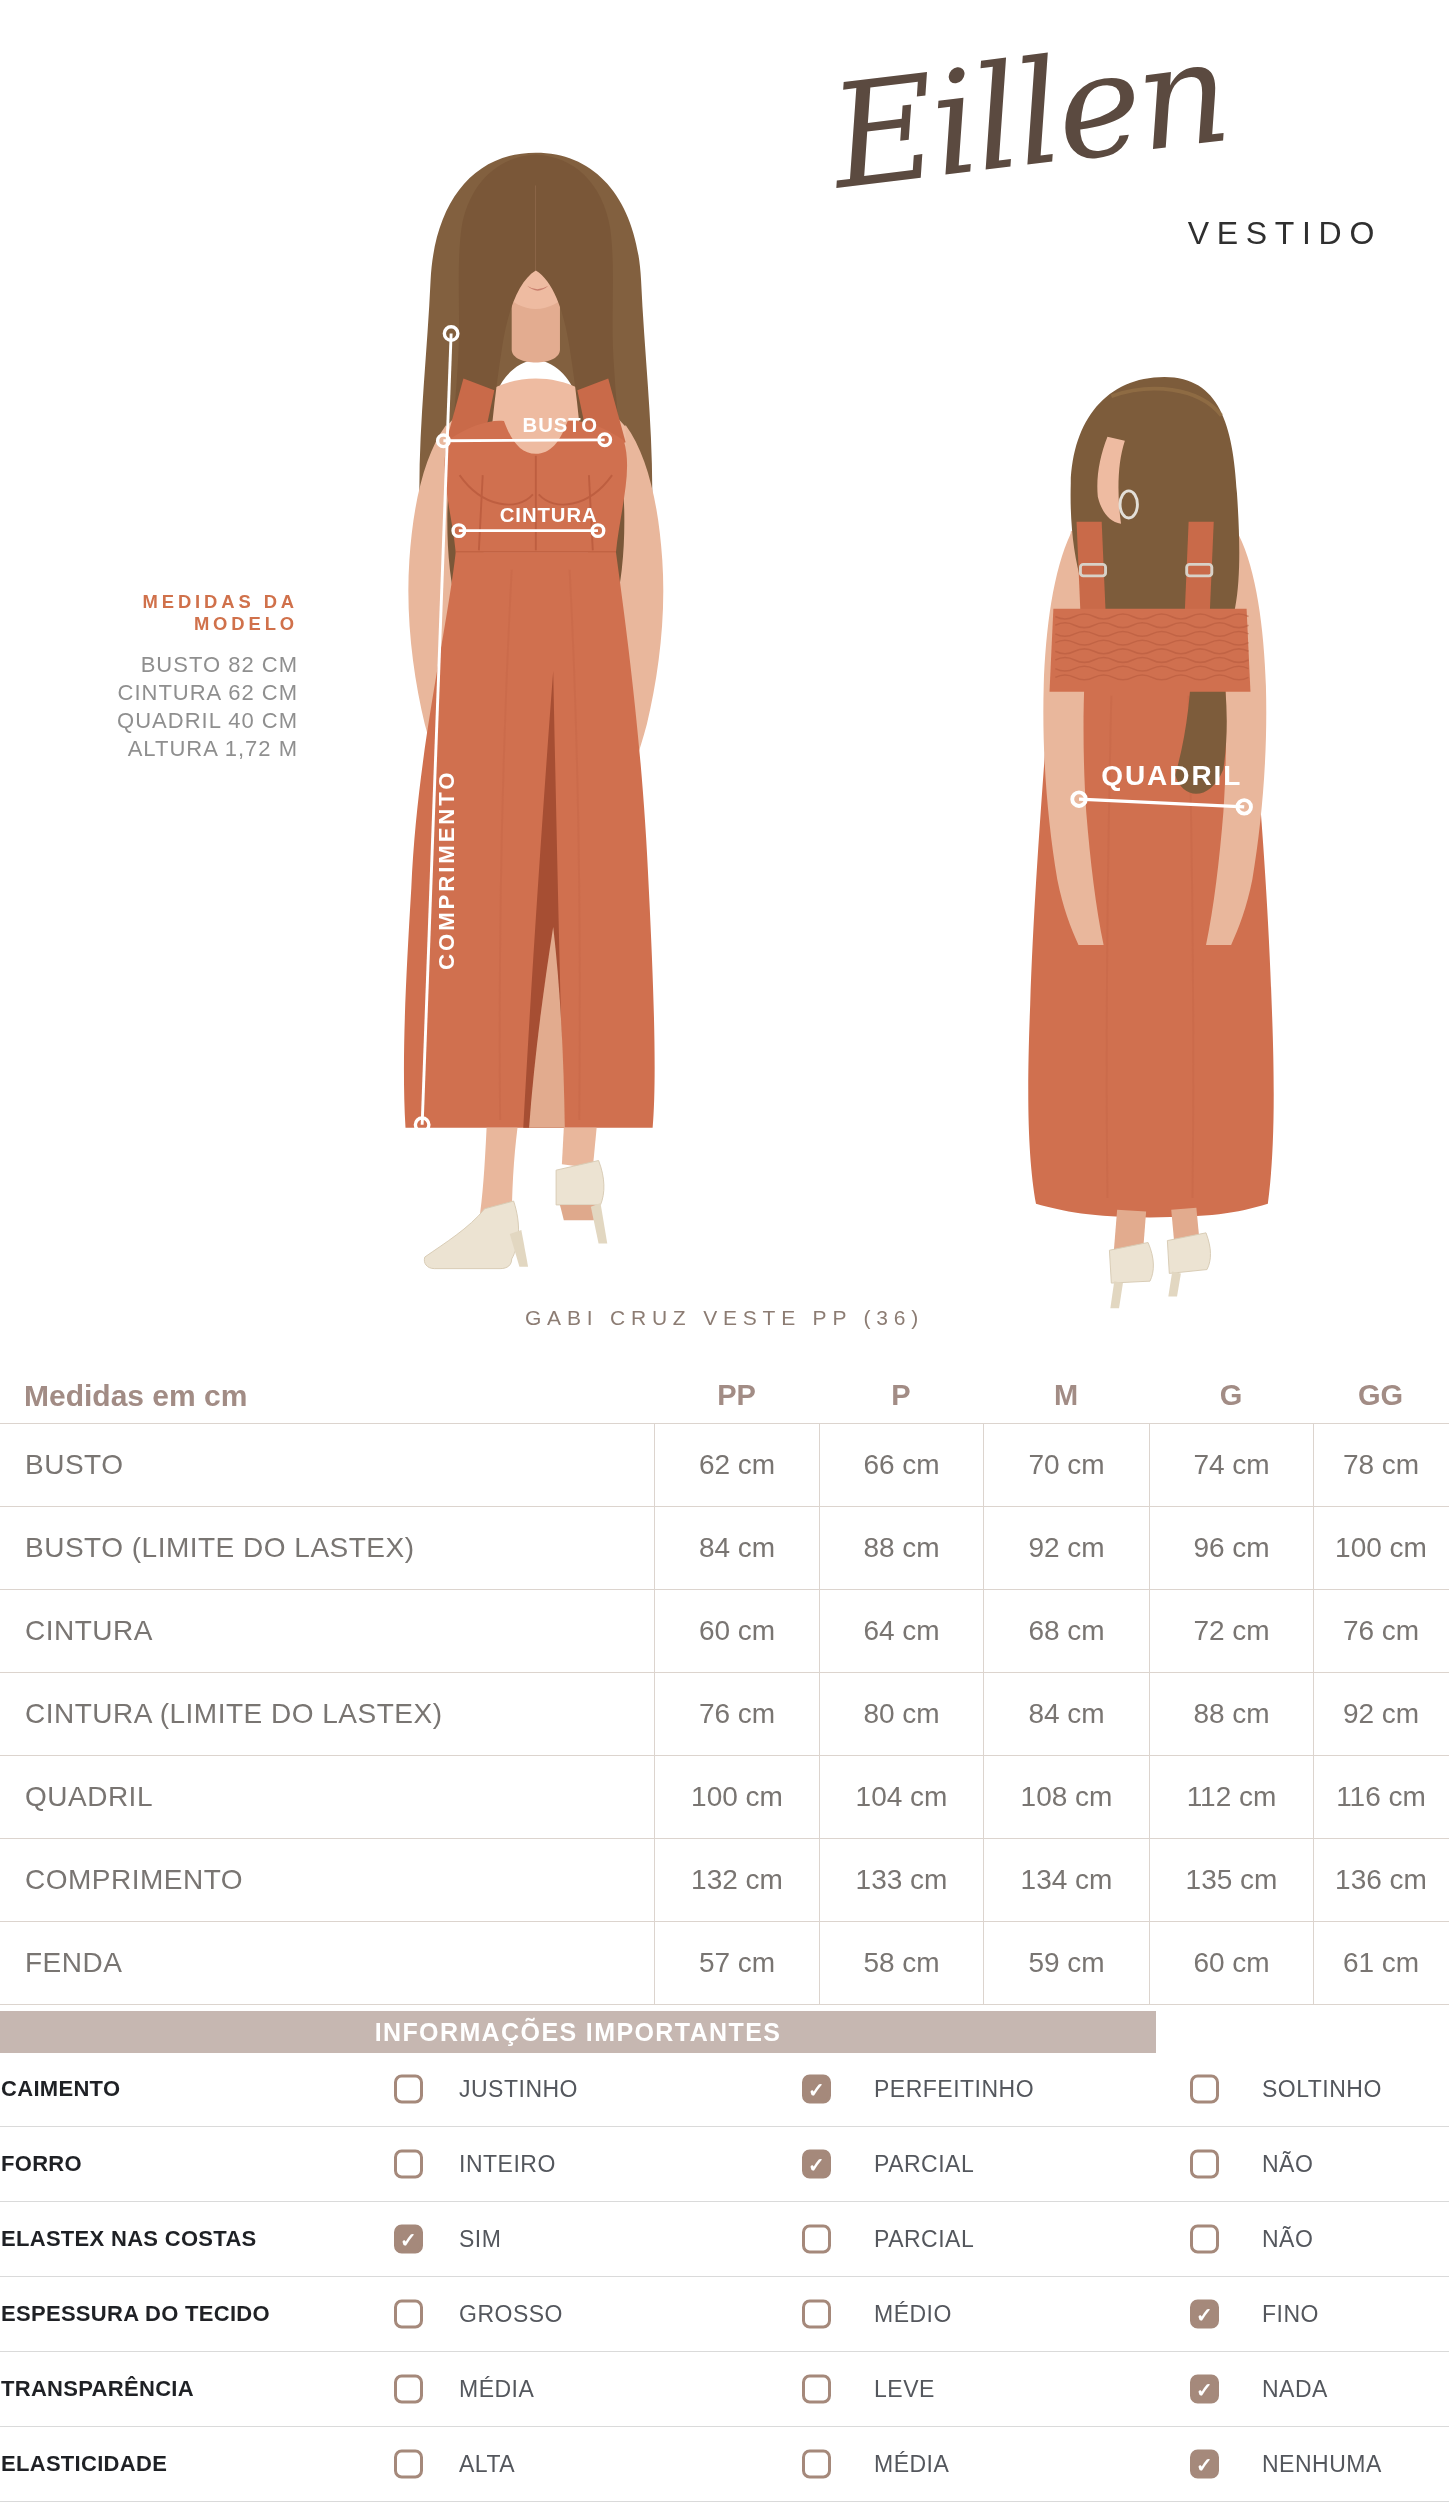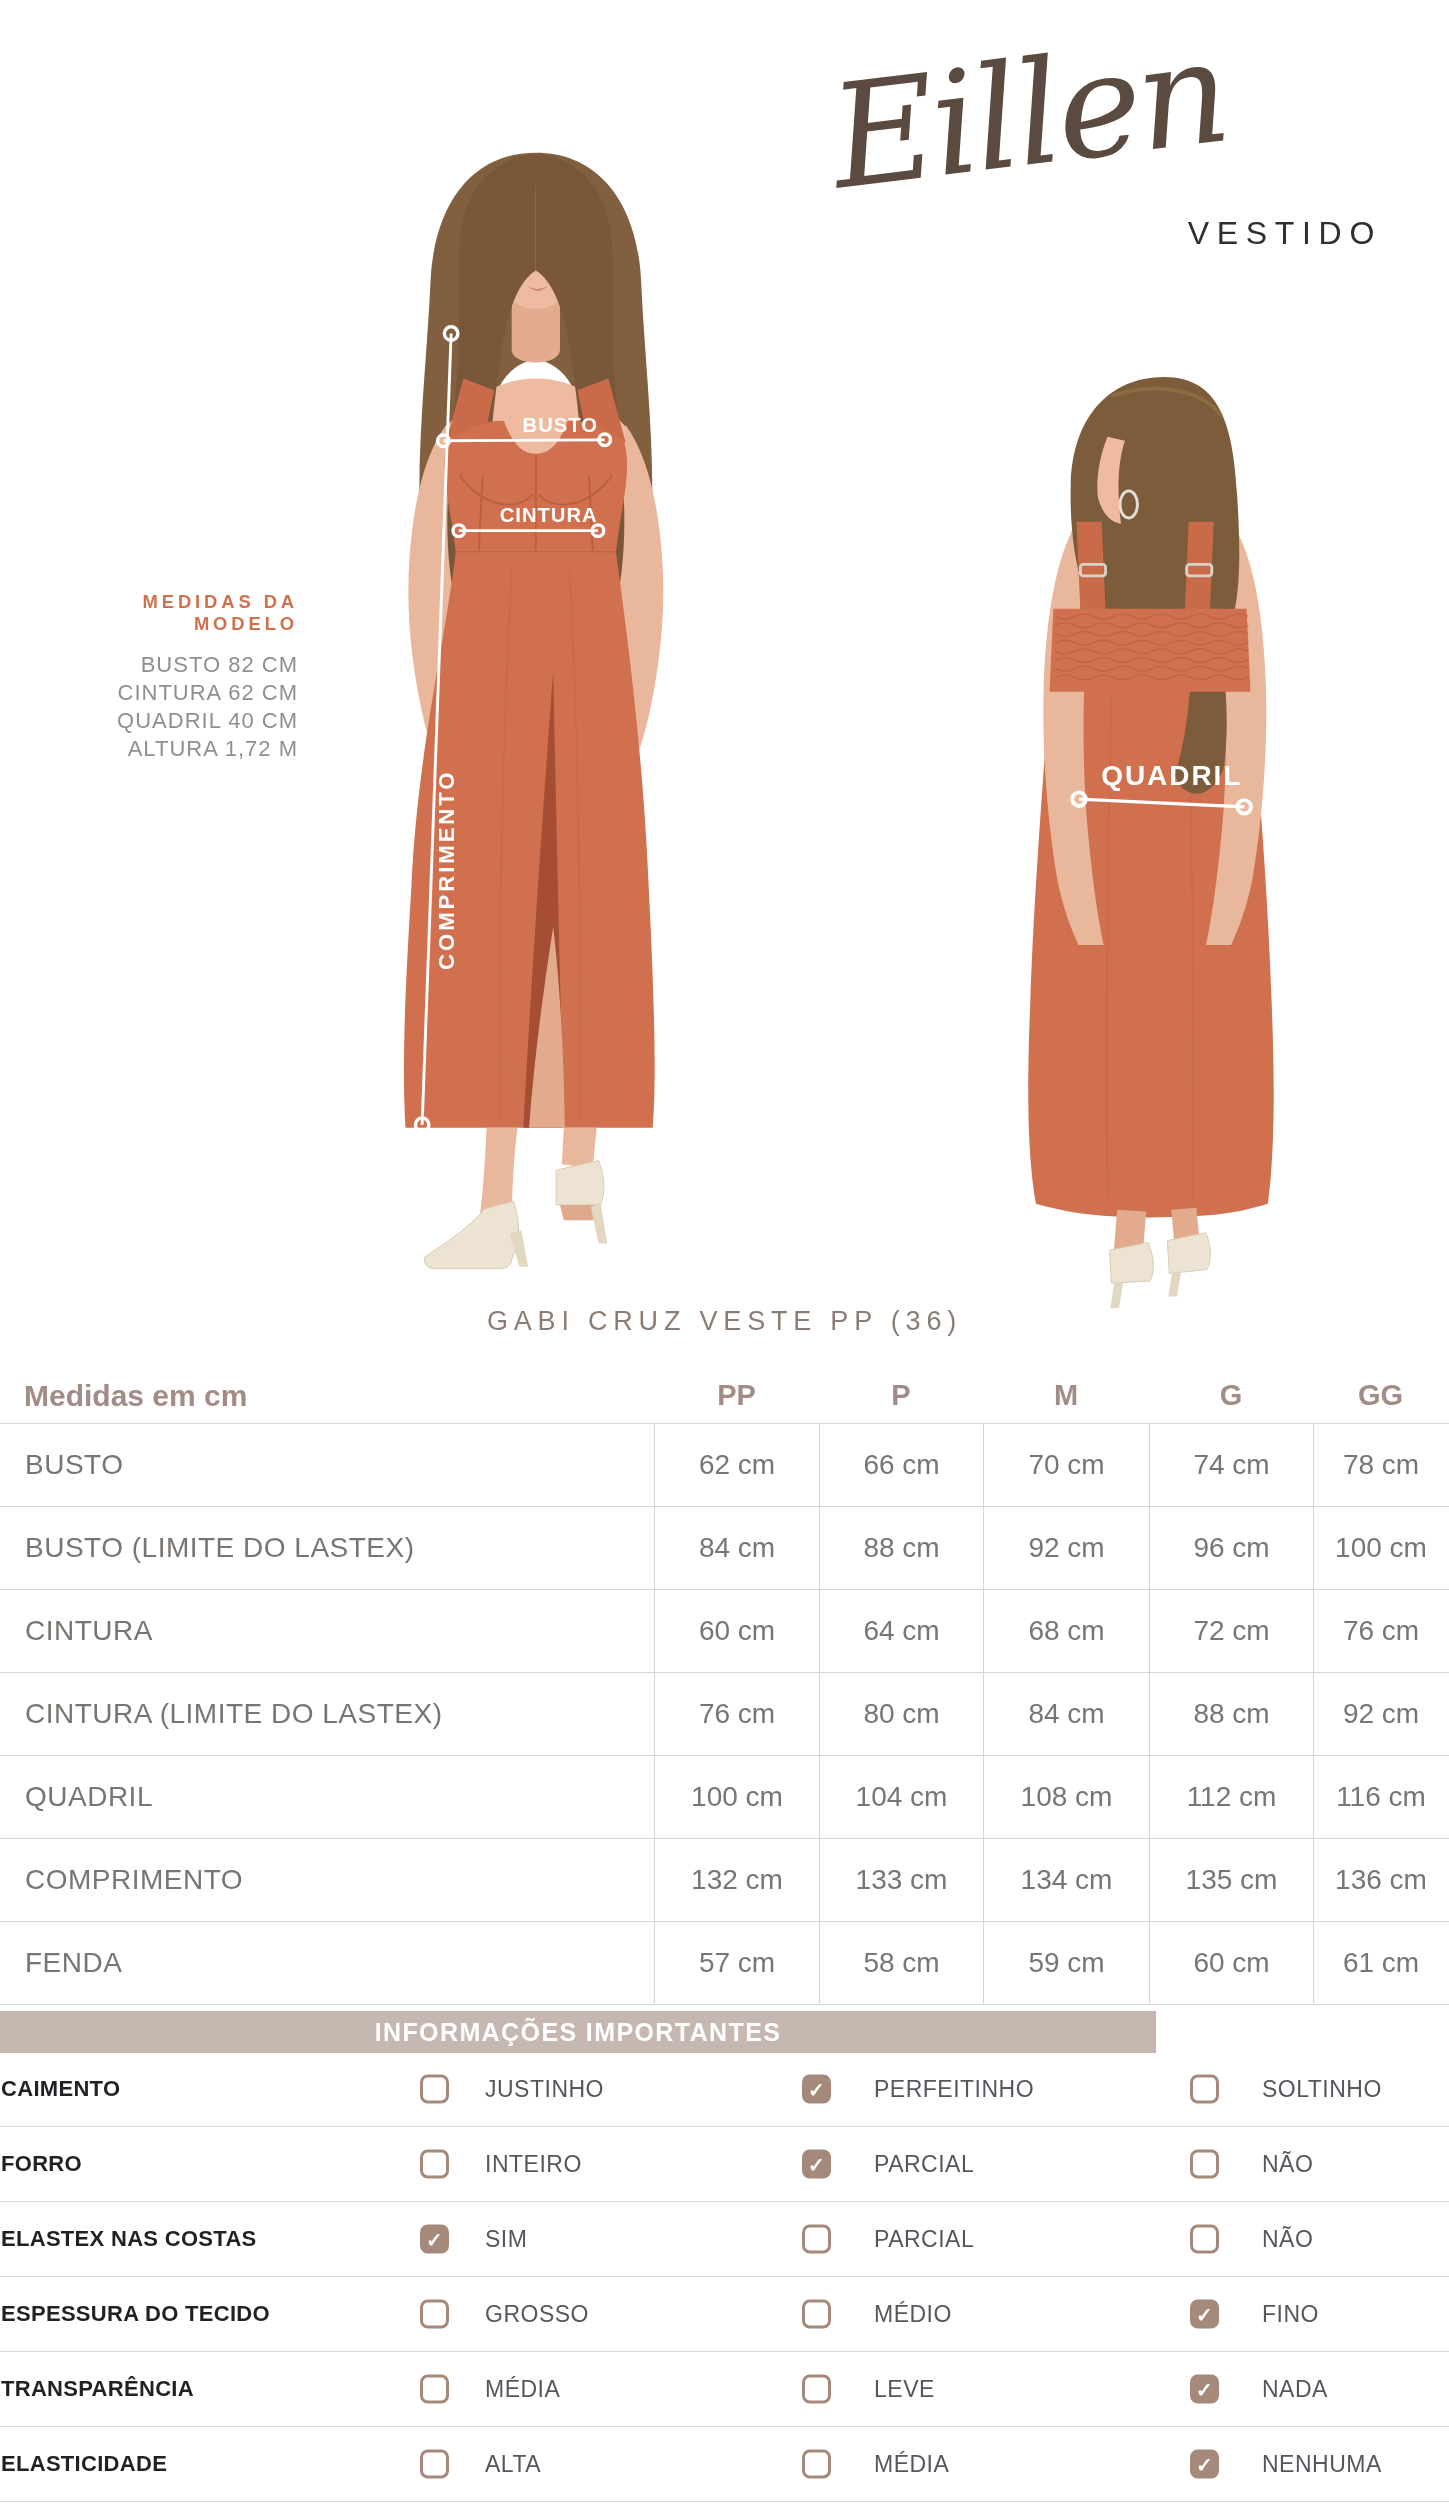--- a/index.html
+++ b/index.html
@@ -31,21 +31,21 @@
   .front-photo{left:280px;top:135px;width:502px;height:1159px;}
   .back-photo{left:918px;top:232px;width:406px;height:1082px;}
   .photo svg{display:block;width:100%;height:100%;}
   .ann-overlay{position:absolute;left:0;top:0;width:1449px;height:1353px;pointer-events:none;}
   .ann-overlay text{
     fill:#ffffff;font-family:"Liberation Sans",sans-serif;font-weight:bold;
   }
   
   .caption{
     position:absolute;left:0;top:1306px;width:1449px;text-align:center;
-    font-size:27px;letter-spacing:5.8px;color:#8c7c73;
+    font-size:21px;letter-spacing:5.8px;color:#8c7c73;
   }
   
   .size-table{position:absolute;left:0;top:1368px;width:1449px;}
   .tgrid{display:grid;grid-template-columns:654px 165px 164px 166px 164px 135px;}
   .thead{height:55px;}
   .thead > div{display:flex;align-items:center;}
   .th-title{font-size:30px;font-weight:bold;color:#a28c85;padding-left:24px;}
   .th-size{justify-content:center;font-size:29px;font-weight:bold;color:#a28c85;}
   .trow{height:82px;border-top:1.9px solid #dcd4ce;}
   .trow:last-child{border-bottom:1.9px solid #dcd4ce;}
@@ -57,21 +57,21 @@
     position:absolute;left:0;top:2011px;width:1156px;height:42px;background:#c6b7b1;
     display:flex;align-items:center;justify-content:center;
     color:#ffffff;font-weight:bold;font-size:25px;letter-spacing:1.4px;
   }
   
   .info-rows{position:absolute;left:0;top:2052px;width:1449px;}
   .irow{position:relative;height:75px;box-sizing:border-box;border-bottom:1.9px solid #dadada;
         display:flex;align-items:center;}
   .irow .ilabel{font-size:22px;font-weight:bold;color:#1f2125;letter-spacing:0.3px;padding-left:1px;}
   .opt{position:absolute;display:flex;align-items:center;gap:43px;top:50%;transform:translateY(-50%);}
-  .opt.o1{left:420px;gap:36px;} .opt.o2{left:802px;} .opt.o3{left:1190px;}
+  .opt.o1{left:394px;gap:36px;} .opt.o2{left:802px;} .opt.o3{left:1190px;}
   .cb{
     width:29px;height:29px;box-sizing:border-box;border:3.9px solid #a5897b;border-radius:7.7px;
     display:flex;align-items:center;justify-content:center;background:#ffffff;flex:0 0 auto;
   }
   .cb .ck{display:none;font-style:normal;color:#ffffff;font-size:20px;font-weight:bold;line-height:1;}
   .cb.checked{background:#a5897b;}
   .cb.checked .ck{display:block;}
   .ol{font-size:23px;color:#54575d;letter-spacing:0.5px;}
 </style>
 </head>

